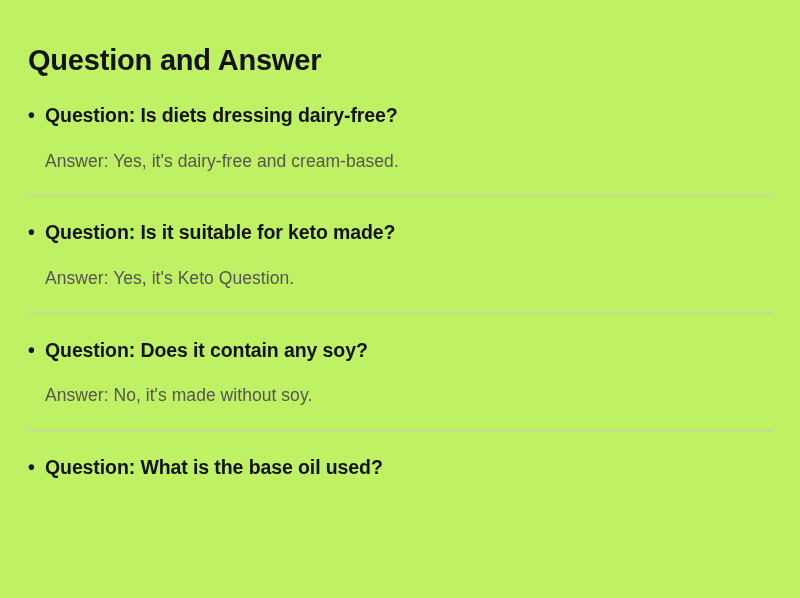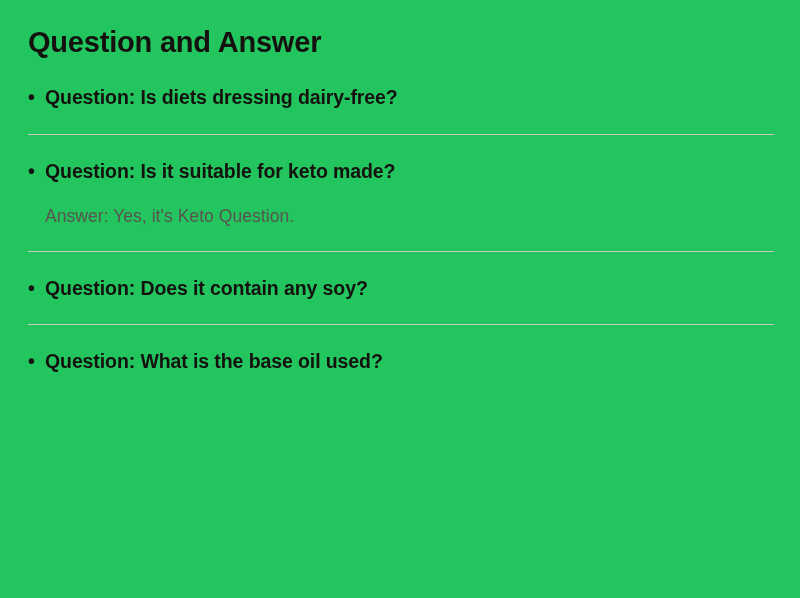--- a/index.html
+++ b/index.html
@@ -13,22 +13,22 @@
     background: #fdf6f1;
     font-family: "Liberation Sans", sans-serif;
     -webkit-font-smoothing: antialiased;
     overflow: hidden;
   }
 
   .page {
     width: 800px;
     height: 598px;
     box-sizing: border-box;
-    padding: 26px 28px 0 28px;
-    background: #22c55e;
+    padding: 44px 28px 0 28px;
+    background: #bef264;
   }
 
   .page-title {
     font-size: 29px;
     font-weight: bold;
     color: #14110f;
     letter-spacing: -0.2px;
     margin: 0 0 26px 0;
     line-height: 1.15;
   }
@@ -95,37 +95,39 @@
 
   <h1 class="page-title">Question and Answer</h1>
 
   <ul class="qa-list">
 
     <li class="qa-item">
       <div class="qa-question">
         <span class="qa-bullet">•</span>
         <span>Question: Is diets dressing dairy-free?</span>
       </div>
+      <div class="qa-answer">Answer: Yes, it's dairy-free and cream-based.</div>
       <hr class="qa-divider">
     </li>
 
     <li class="qa-item">
       <div class="qa-question">
         <span class="qa-bullet">•</span>
         <span>Question: Is it suitable for keto made?</span>
       </div>
       <div class="qa-answer">Answer: Yes, it's Keto Question.</div>
       <hr class="qa-divider">
     </li>
 
     <li class="qa-item">
       <div class="qa-question">
         <span class="qa-bullet">•</span>
         <span>Question: Does it contain any soy?</span>
       </div>
+      <div class="qa-answer">Answer: No, it's made without soy.</div>
       <hr class="qa-divider">
     </li>
 
     <li class="qa-item">
       <div class="qa-question">
         <span class="qa-bullet">•</span>
         <span>Question: What is the base oil used?</span>
       </div>
 
     </li>

